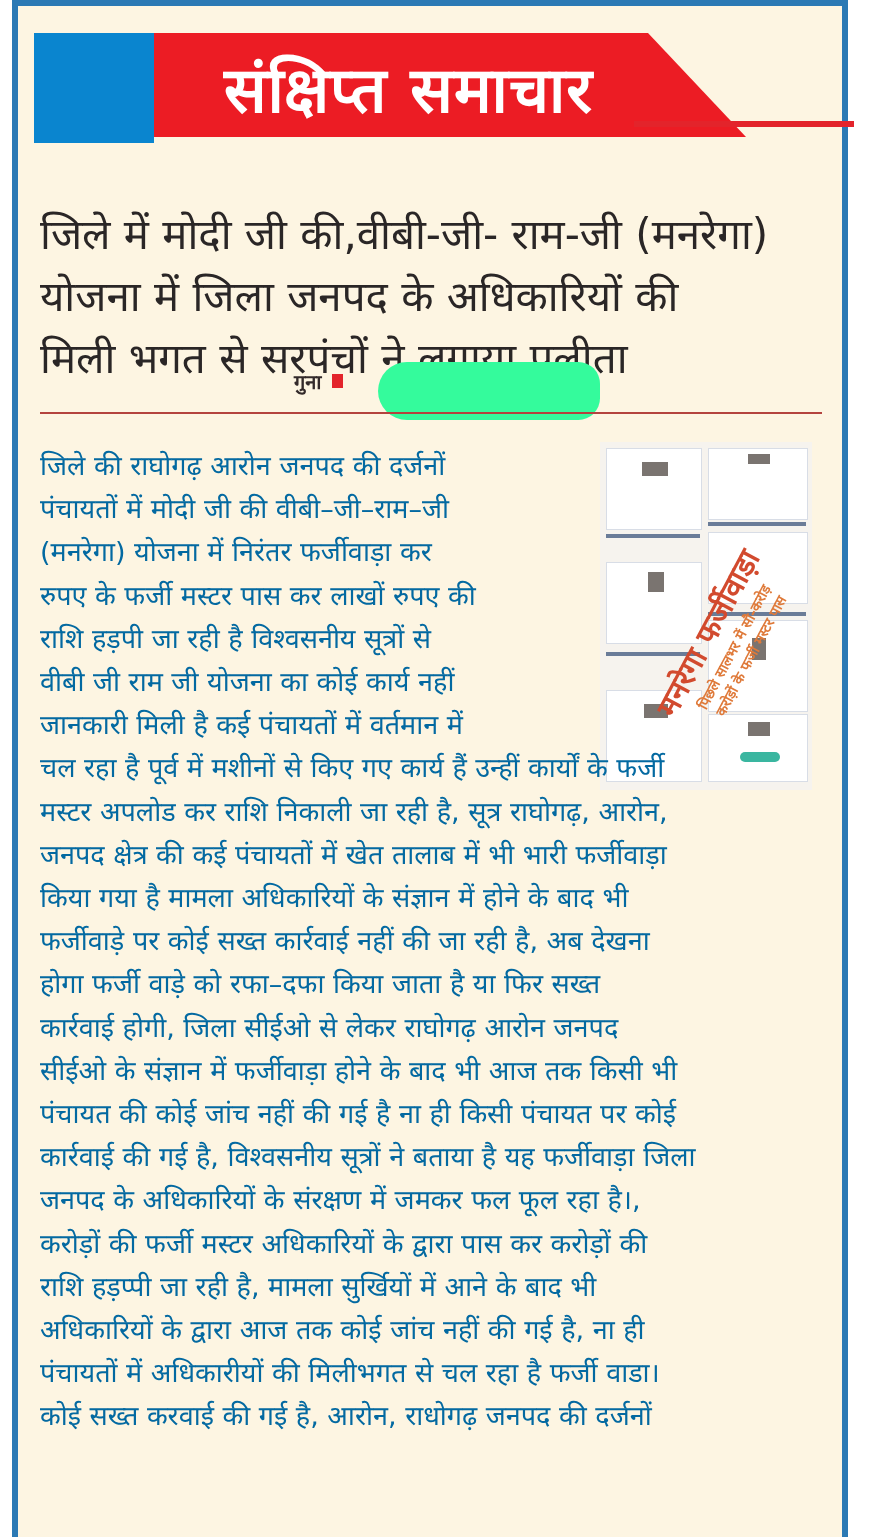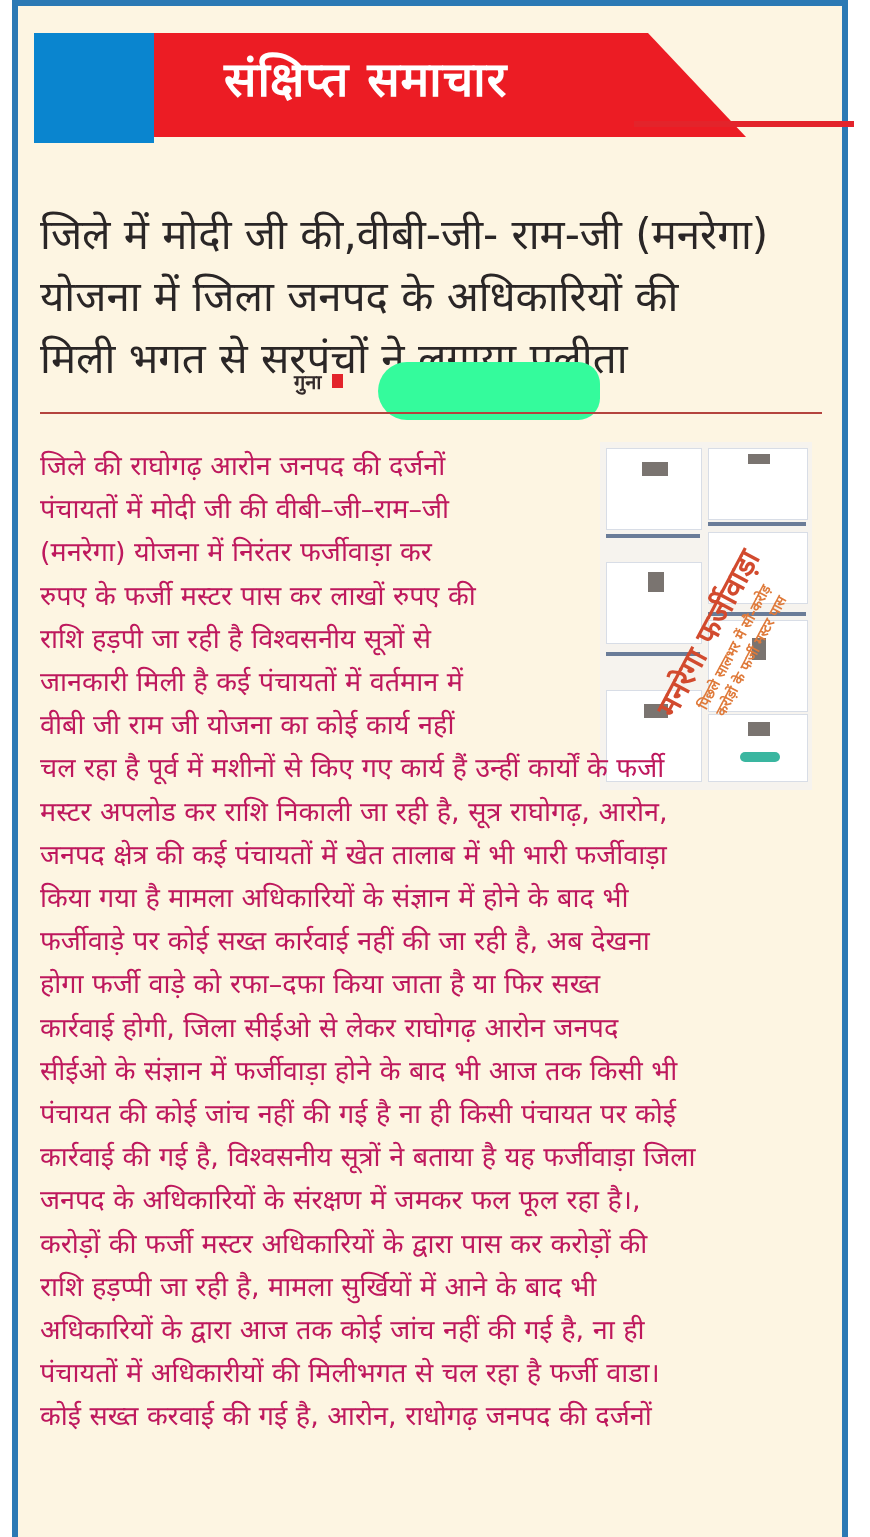--- a/index.html
+++ b/index.html
@@ -10,21 +10,21 @@
     border-top: 6px solid #2b79b4; box-sizing: border-box;
   }
   .banner { position: absolute; left: 34px; top: 33px; width: 820px; height: 110px; }
   .banner .blue { position: absolute; left: 0; top: 0; width: 120px; height: 110px; background: #0a85cf; }
   .banner .red {
     position: absolute; left: 120px; top: 0; width: 592px; height: 104px; background: #ec1c24;
     clip-path: polygon(0 0, 494px 0, 592px 100%, 0 100%);
   }
   .banner .redline { position: absolute; left: 600px; top: 88px; width: 220px; height: 6px; background: #e3242b; }
   .banner .title {
-    position: absolute; left: 190px; top: 12px; color: #ffffff; font-size: 48px; font-weight: bold;
+    position: absolute; left: 190px; top: 12px; color: #ffffff; font-size: 63px; font-weight: bold;
     font-family: "DejaVu Sans", sans-serif; letter-spacing: 1px; white-space: nowrap;
   }
   .headline {
     position: absolute; left: 40px; top: 160px; width: 790px; color: #2a2626;
     font-size: 42px; line-height: 62px; font-family: "DejaVu Sans", sans-serif; font-weight: normal; margin-top: 44px;
   }
   .headline div { white-space: nowrap; }
   .dateline { position: absolute; left: 294px; top: 366px; height: 30px; display: flex; align-items: center; }
   .dateline .place { font-size: 20px; font-weight: bold; color: #332a2a; }
   .dateline .sq { width: 11px; height: 14px; background: #e3242b; margin-left: 10px; }
@@ -41,21 +41,21 @@
   .photo .bar { position: absolute; height: 4px; background: #6a7c98; }
   .photo .thumb { position: absolute; background: #7a7470; }
   .photo .stamp {
     position: absolute; left: -6px; top: 160px; width: 260px; color: #d24a2e;
     transform: rotate(-62deg); transform-origin: center; text-align: center;
   }
   .photo .stamp .big { font-size: 30px; font-weight: bold; white-space: nowrap; }
   .photo .stamp .small { font-size: 14px; font-weight: bold; white-space: nowrap; color: #df7a3a; }
   .photo .mark { position: absolute; left: 140px; top: 310px; width: 40px; height: 10px; background: #3ab6a0; border-radius: 5px; }
   .body {
-    position: absolute; left: 40px; top: 444px; width: 790px; color: #be185d;
+    position: absolute; left: 40px; top: 444px; width: 790px; color: #0369a1;
     font-size: 27px; line-height: 43.2px; font-family: "DejaVu Sans", sans-serif;
   }
   .body div { white-space: nowrap; }
 </style>
 </head>
 <body>
 
 <div class="frame"></div>
 
 <div class="banner">
@@ -103,22 +103,22 @@
     <div class="small">करोड़ों के फर्जी मस्टर पास</div>
   </div>
 </div>
 
 <div class="body">
   <div>जिले की राघोगढ़ आरोन जनपद की दर्जनों</div>
   <div>पंचायतों में मोदी जी की वीबी–जी–राम–जी</div>
   <div>(मनरेगा) योजना में निरंतर फर्जीवाड़ा कर</div>
   <div>रुपए के फर्जी मस्टर पास कर लाखों रुपए की</div>
   <div>राशि हड़पी जा रही है विश्वसनीय सूत्रों से</div>
+  <div>वीबी जी राम जी योजना का कोई कार्य नहीं</div>
   <div>जानकारी मिली है कई पंचायतों में वर्तमान में</div>
-  <div>वीबी जी राम जी योजना का कोई कार्य नहीं</div>
   <div>चल रहा है पूर्व में  मशीनों से किए गए कार्य हैं उन्हीं कार्यों के फर्जी</div>
   <div>मस्टर अपलोड कर राशि निकाली जा रही है, सूत्र राघोगढ़, आरोन,</div>
   <div>जनपद क्षेत्र की कई पंचायतों में खेत तालाब में भी भारी फर्जीवाड़ा</div>
   <div>किया गया है मामला अधिकारियों के संज्ञान में होने के बाद भी</div>
   <div>फर्जीवाड़े पर कोई सख्त कार्रवाई नहीं की जा रही है, अब देखना</div>
   <div>होगा फर्जी वाड़े को रफा–दफा किया जाता है या फिर सख्त</div>
   <div>कार्रवाई होगी,  जिला सीईओ से लेकर  राघोगढ़ आरोन जनपद</div>
   <div>सीईओ के संज्ञान में फर्जीवाड़ा होने के बाद भी आज तक किसी भी</div>
   <div>पंचायत की कोई जांच नहीं की गई है ना ही किसी पंचायत पर कोई</div>
   <div>कार्रवाई की गई है, विश्वसनीय सूत्रों ने बताया है यह फर्जीवाड़ा जिला</div>

